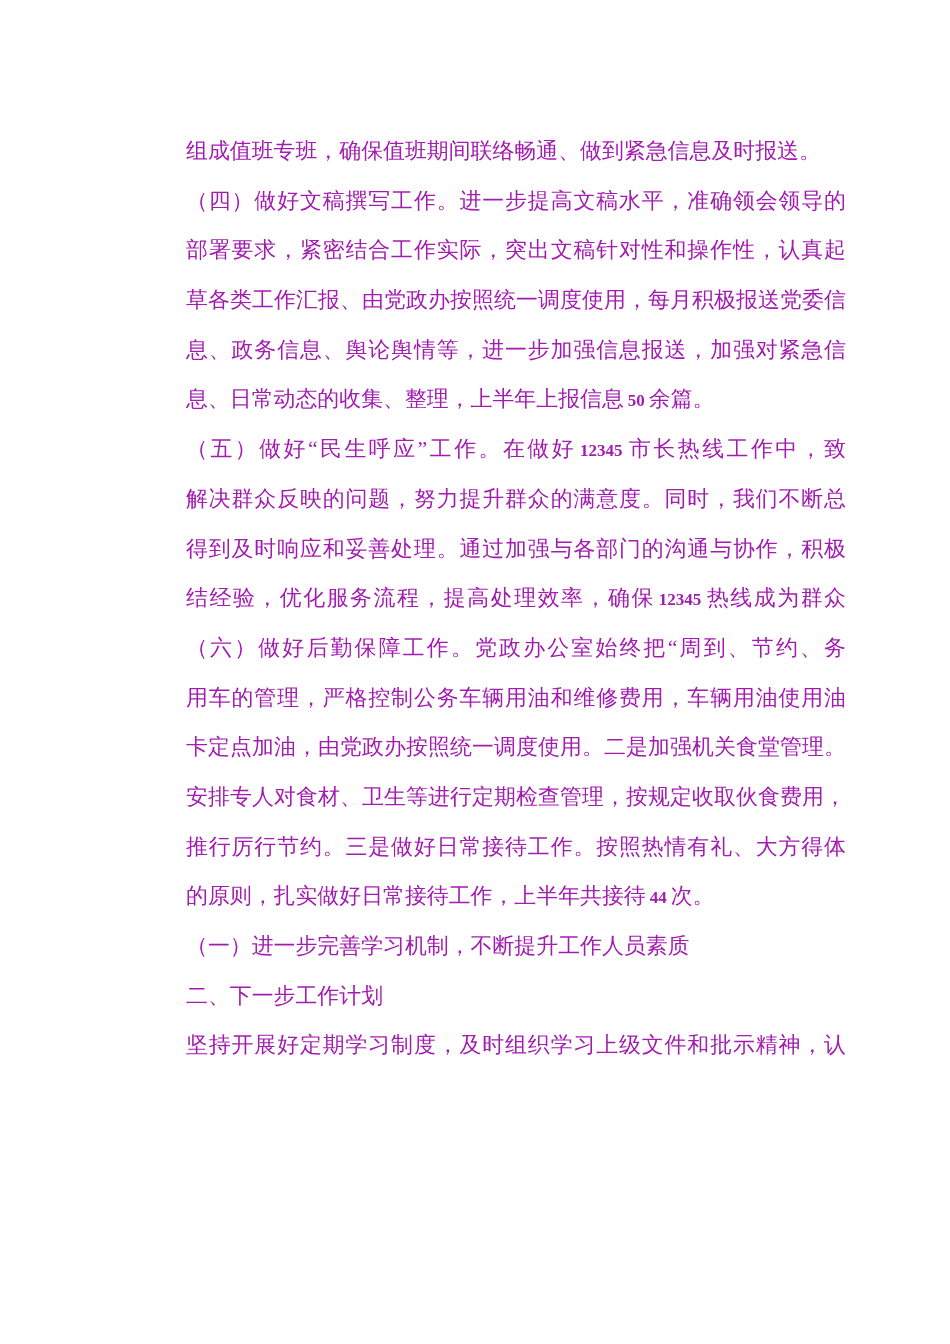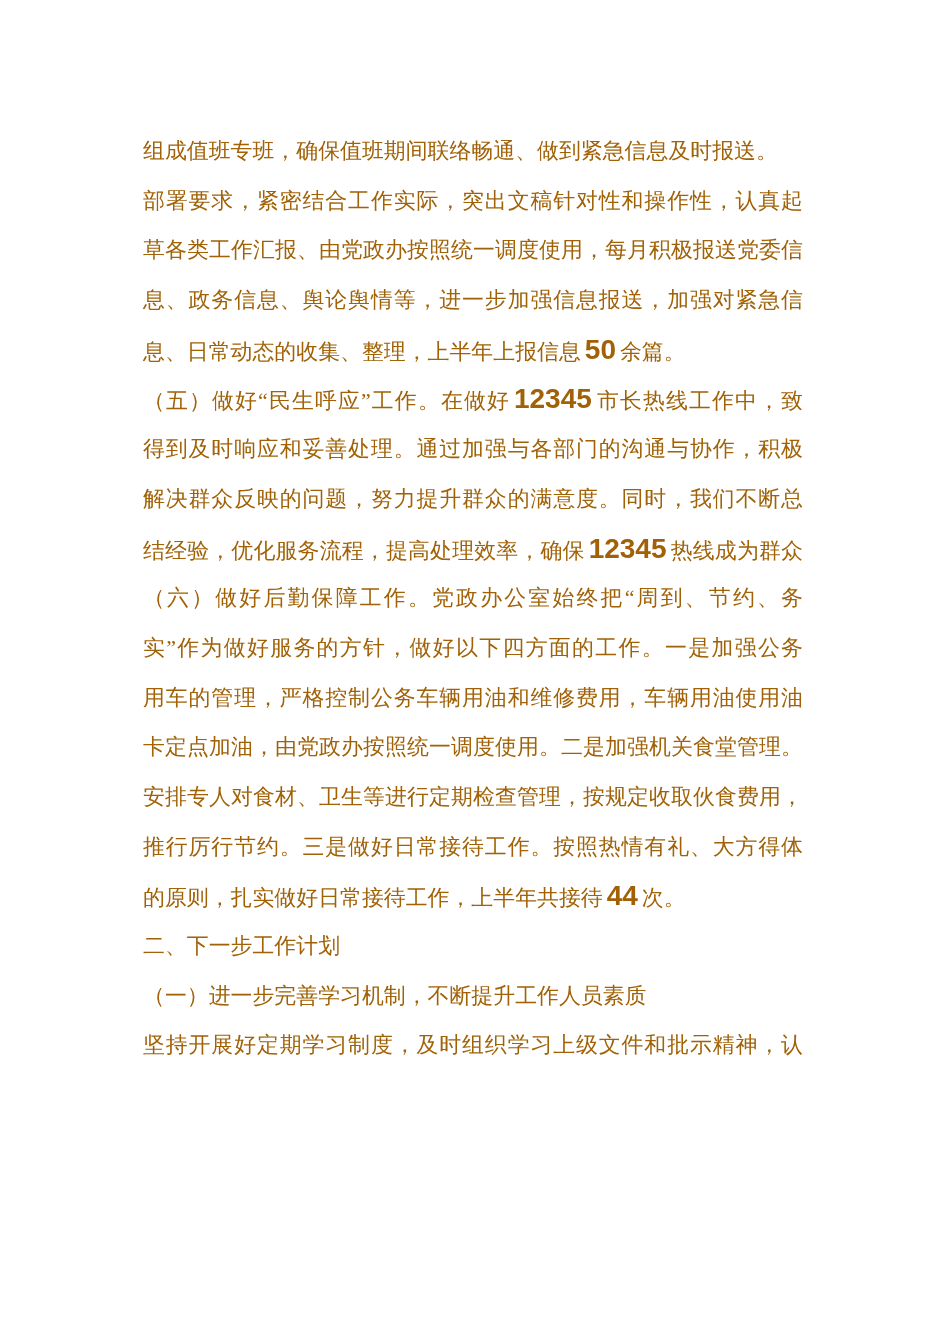--- a/index.html
+++ b/index.html
@@ -35,44 +35,44 @@
     overflow: visible;
   }
   .line.j {
     white-space: normal;
     text-align: justify;
     text-align-last: justify;
     height: 49.7px;
     overflow: hidden;
   }
   .num {
-    font-family: Liberation Sans, sans-serif;
+    font-family: Liberation Serif, serif;
     font-weight: 600;
-    font-size: 28px;
+    font-size: 17px;
     margin: 0 4px;
   }
 </style>
 </head>
 <body>
 
 <div class="page">
-  <div class="doc" style="color: #a16207;">
+  <div class="doc" style="color: #a21caf; margin-left: 43px;">
       <div class="line"><span>组成值班专班，确保值班期间联络畅通、做到紧急信息及时报送。</span></div>
+      <div class="line j"><span>（四）做好文稿撰写工作。进一步提高文稿水平，准确领会领导的</span></div>
       <div class="line j"><span>部署要求，紧密结合工作实际，突出文稿针对性和操作性，认真起</span></div>
       <div class="line j"><span>草各类工作汇报、由党政办按照统一调度使用，每月积极报送党委信</span></div>
       <div class="line j"><span>息、政务信息、舆论舆情等，进一步加强信息报送，加强对紧急信</span></div>
       <div class="line"><span>息、日常动态的收集、整理，上半年上报信息</span><span class="num">50</span><span>余篇。</span></div>
       <div class="line j"><span>（五）做好“民生呼应”工作。在做好</span><span class="num">12345</span><span>市长热线工作中，致</span></div>
+      <div class="line j"><span>解决群众反映的问题，努力提升群众的满意度。同时，我们不断总</span></div>
       <div class="line j"><span>得到及时响应和妥善处理。通过加强与各部门的沟通与协作，积极</span></div>
-      <div class="line j"><span>解决群众反映的问题，努力提升群众的满意度。同时，我们不断总</span></div>
       <div class="line j"><span>结经验，优化服务流程，提高处理效率，确保</span><span class="num">12345</span><span>热线成为群众</span></div>
       <div class="line j"><span>（六）做好后勤保障工作。党政办公室始终把“周到、节约、务</span></div>
-      <div class="line j"><span>实”作为做好服务的方针，做好以下四方面的工作。一是加强公务</span></div>
       <div class="line j"><span>用车的管理，严格控制公务车辆用油和维修费用，车辆用油使用油</span></div>
       <div class="line j"><span>卡定点加油，由党政办按照统一调度使用。二是加强机关食堂管理。</span></div>
       <div class="line j"><span>安排专人对食材、卫生等进行定期检查管理，按规定收取伙食费用，</span></div>
       <div class="line j"><span>推行厉行节约。三是做好日常接待工作。按照热情有礼、大方得体</span></div>
       <div class="line"><span>的原则，扎实做好日常接待工作，上半年共接待</span><span class="num">44</span><span>次。</span></div>
+      <div class="line"><span>（一）进一步完善学习机制，不断提升工作人员素质</span></div>
       <div class="line"><span>二、下一步工作计划</span></div>
-      <div class="line"><span>（一）进一步完善学习机制，不断提升工作人员素质</span></div>
       <div class="line j"><span>坚持开展好定期学习制度，及时组织学习上级文件和批示精神，认</span></div>
     </div>
 </div>
 
 </body></html>

